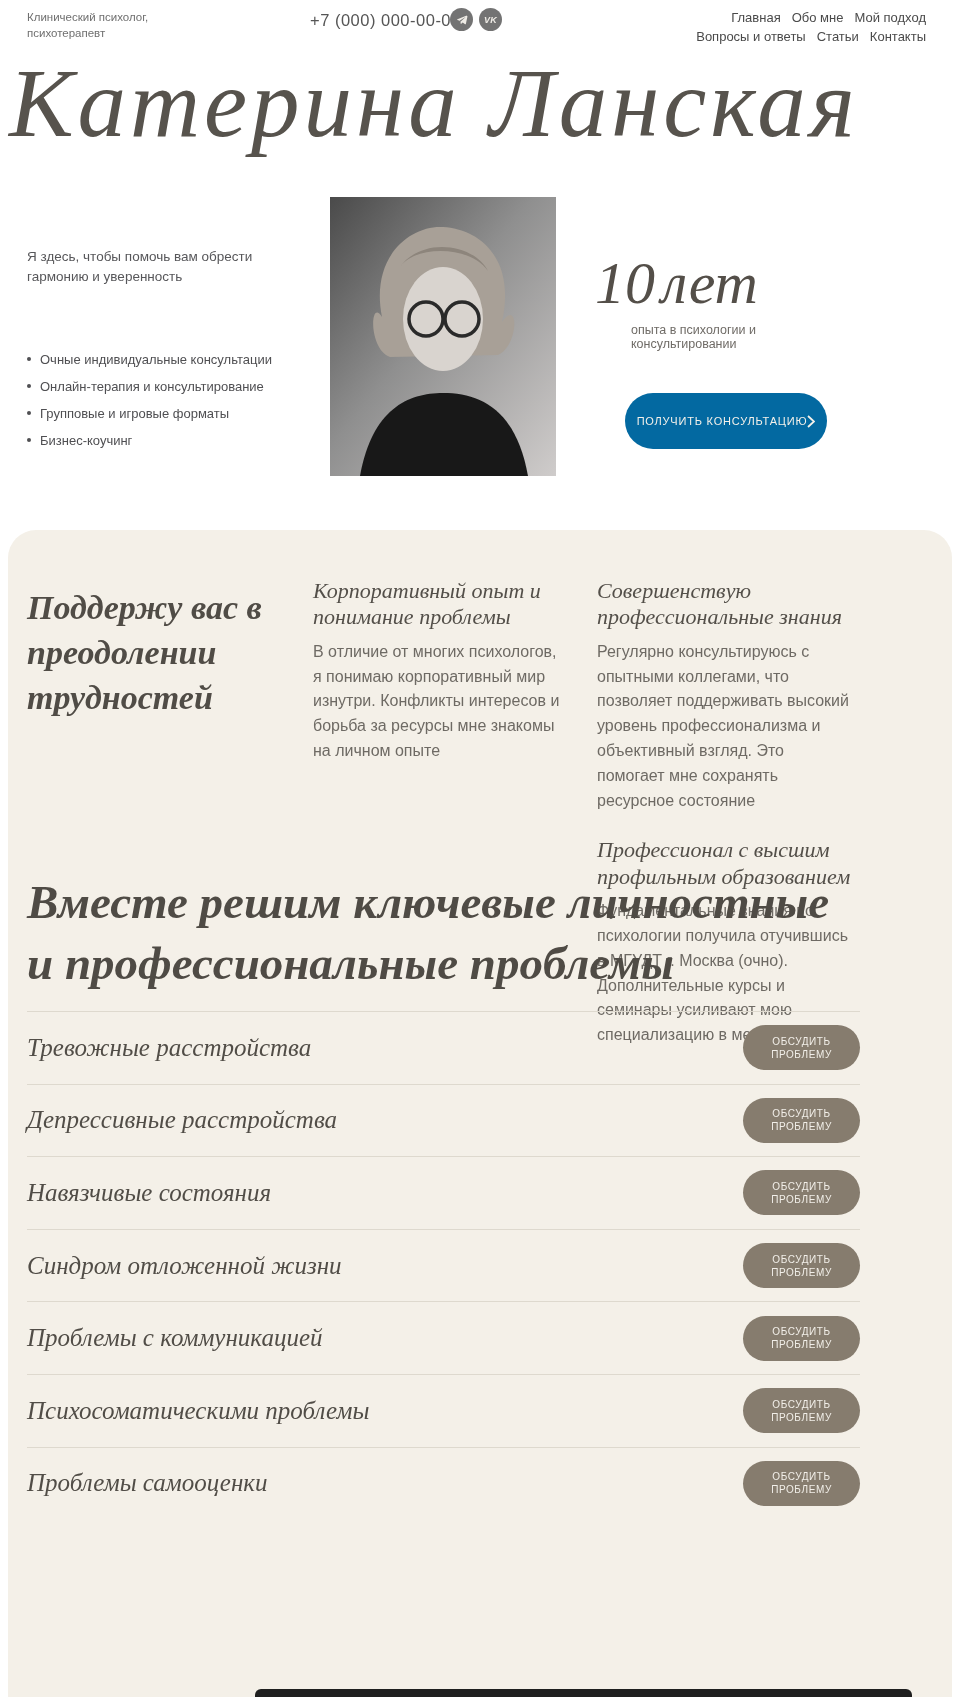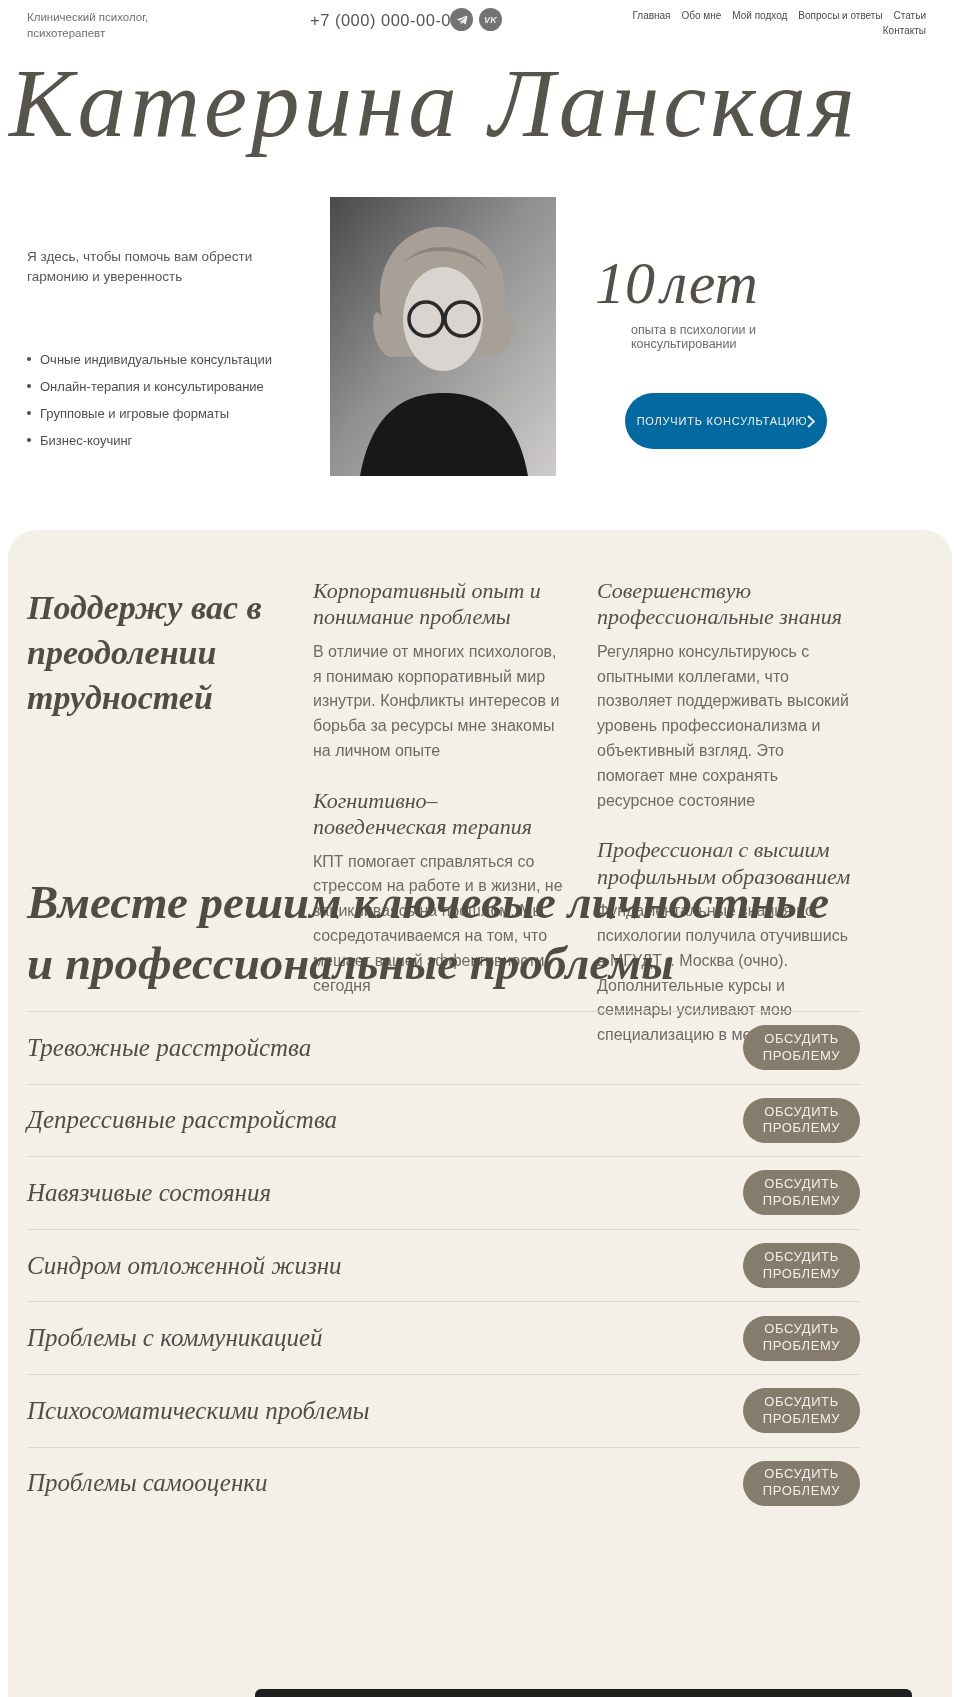--- a/index.html
+++ b/index.html
@@ -11,21 +11,21 @@
   
   .tagline { position:absolute; left:27px; top:10px; font-size:11.5px; line-height:1.35;
     color:#6f6f6f; white-space:pre-line; }
   .phone { position:absolute; left:310px; top:11px; font-size:16.5px; color:#555; letter-spacing:.5px; cursor:pointer; }
   .socials { position:absolute; left:450px; top:8px; display:flex; gap:6px; }
   .soc { width:23px; height:23px; border-radius:50%; background:#737373; display:flex;
     align-items:center; justify-content:center; cursor:pointer; }
   .soc svg { display:block; }
   .soc .vk-glyph { color:#efece6; font-size:9px; font-weight:bold; letter-spacing:.3px; font-style:italic; }
   .nav { position:absolute; right:34px; top:10px; width:300px; display:flex; flex-wrap:wrap;
-    justify-content:flex-end; column-gap:11px; row-gap:4px; font-size:10px; color:#4a4a4a; }
+    justify-content:flex-end; column-gap:11px; row-gap:4px; font-size:13px; color:#4a4a4a; }
   .nav span { cursor:pointer; white-space:nowrap; }
   
   .hero-title { position:absolute; left:0; top:48px; width:868px; text-align:center;
     font-family:"Liberation Serif", serif; font-style:italic; font-weight:400;
     font-size:97px; letter-spacing:4px; color:#57534d; white-space:nowrap; }
   .intro { position:absolute; left:27px; top:247px; width:235px; font-size:13.5px;
     line-height:1.5; color:#57575a; }
   .services { position:absolute; left:27px; top:352px; width:270px; list-style:none; }
   .services li { display:flex; align-items:baseline; gap:9px; font-size:13px; color:#4f4f52;
     margin-bottom:12px; }
@@ -57,21 +57,21 @@
   .card p { font-size:16px; line-height:1.55; color:#6e6a64; }
   .problems-heading { position:absolute; left:19px; top:342px; width:830;
     width:830px; font-family:"Liberation Serif", serif; font-style:italic; font-size:47px;
     line-height:1.3; color:#4f4b45; }
   .plist { position:absolute; left:19px; top:481px; width:833px; }
   .prow { display:flex; align-items:center; justify-content:space-between;
     border-top:1px solid #ded9ce; height:72.6px; }
   .prow .ptitle { font-family:"Liberation Serif", serif; font-style:italic; font-size:25px;
     color:#514d47; }
   .pbtn { width:117px; height:45px; border:none; border-radius:24px; background:#867c6e;
-    color:#f2efe9; font-family:"Liberation Sans", sans-serif; font-size:13px; line-height:1.3;
+    color:#f2efe9; font-family:"Liberation Sans", sans-serif; font-size:10px; line-height:1.3;
     letter-spacing:.6px; display:flex; align-items:center; justify-content:center;
     text-align:center; padding:0 18px; cursor:pointer; }
   .footer-strip { position:absolute; left:255px; top:1689px; width:657px; height:8px;
     background:#1f1f1f; border-radius:6px 6px 0 0; }
 </style>
 </head>
 <body>
 
 <div class="tagline">Клинический психолог,
 психотерапевт</div>
@@ -156,24 +156,20 @@
 
 <section class="panel">
 
   <h2 class="support-heading">Поддержу вас в преодолении трудностей</h2>
 
   <div class="col col-mid">
     <div class="card">
       <h3>Корпоративный опыт и понимание проблемы</h3>
       <p>В отличие от многих психологов, я понимаю корпоративный мир изнутри. Конфликты интересов и борьба за ресурсы мне знакомы на личном опыте</p>
     </div>
-    <div class="card">
-      <h3>Когнитивно–поведенческая терапия</h3>
-      <p>КПТ помогает справляться со стрессом на работе и в жизни, не зацикливаясь на прошлом. Мы сосредотачиваемся на том, что мешает вашей эффективности сегодня</p>
-    </div>
   </div>
 
   <div class="col col-right">
     <div class="card">
       <h3>Совершенствую профессиональные знания</h3>
       <p>Регулярно консультируюсь с опытными коллегами, что позволяет поддерживать высокий уровень профессионализма и объективный взгляд. Это помогает мне сохранять ресурсное состояние</p>
     </div>
     <div class="card">
       <h3>Профессионал с высшим профильным образованием</h3>
       <p>Фундаментальные знания по психологии получила отучившись в МГУДТ г. Москва (очно). Дополнительные курсы и семинары усиливают мою специализацию в методах</p>

